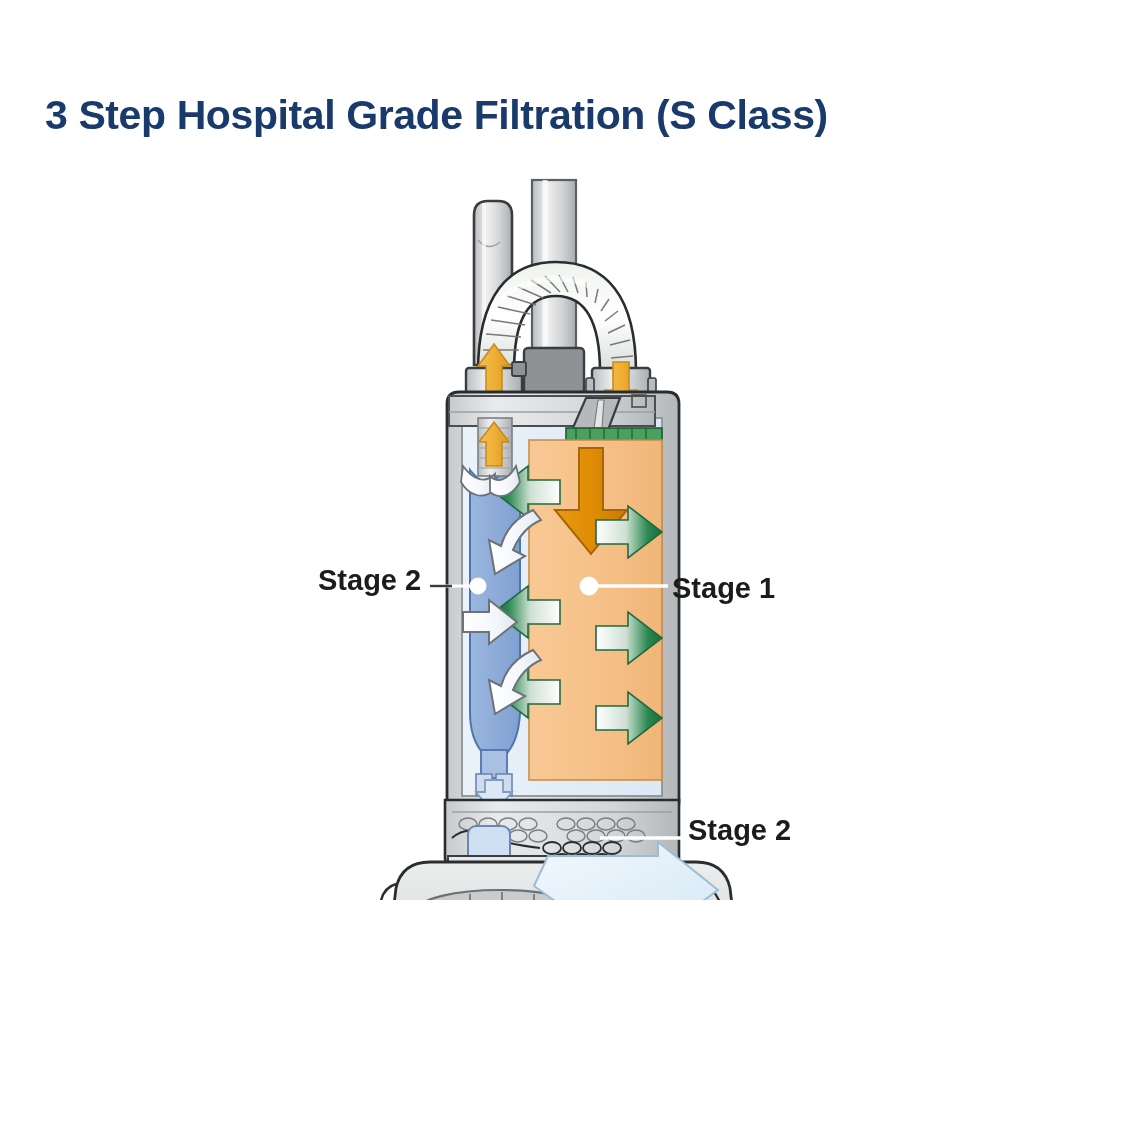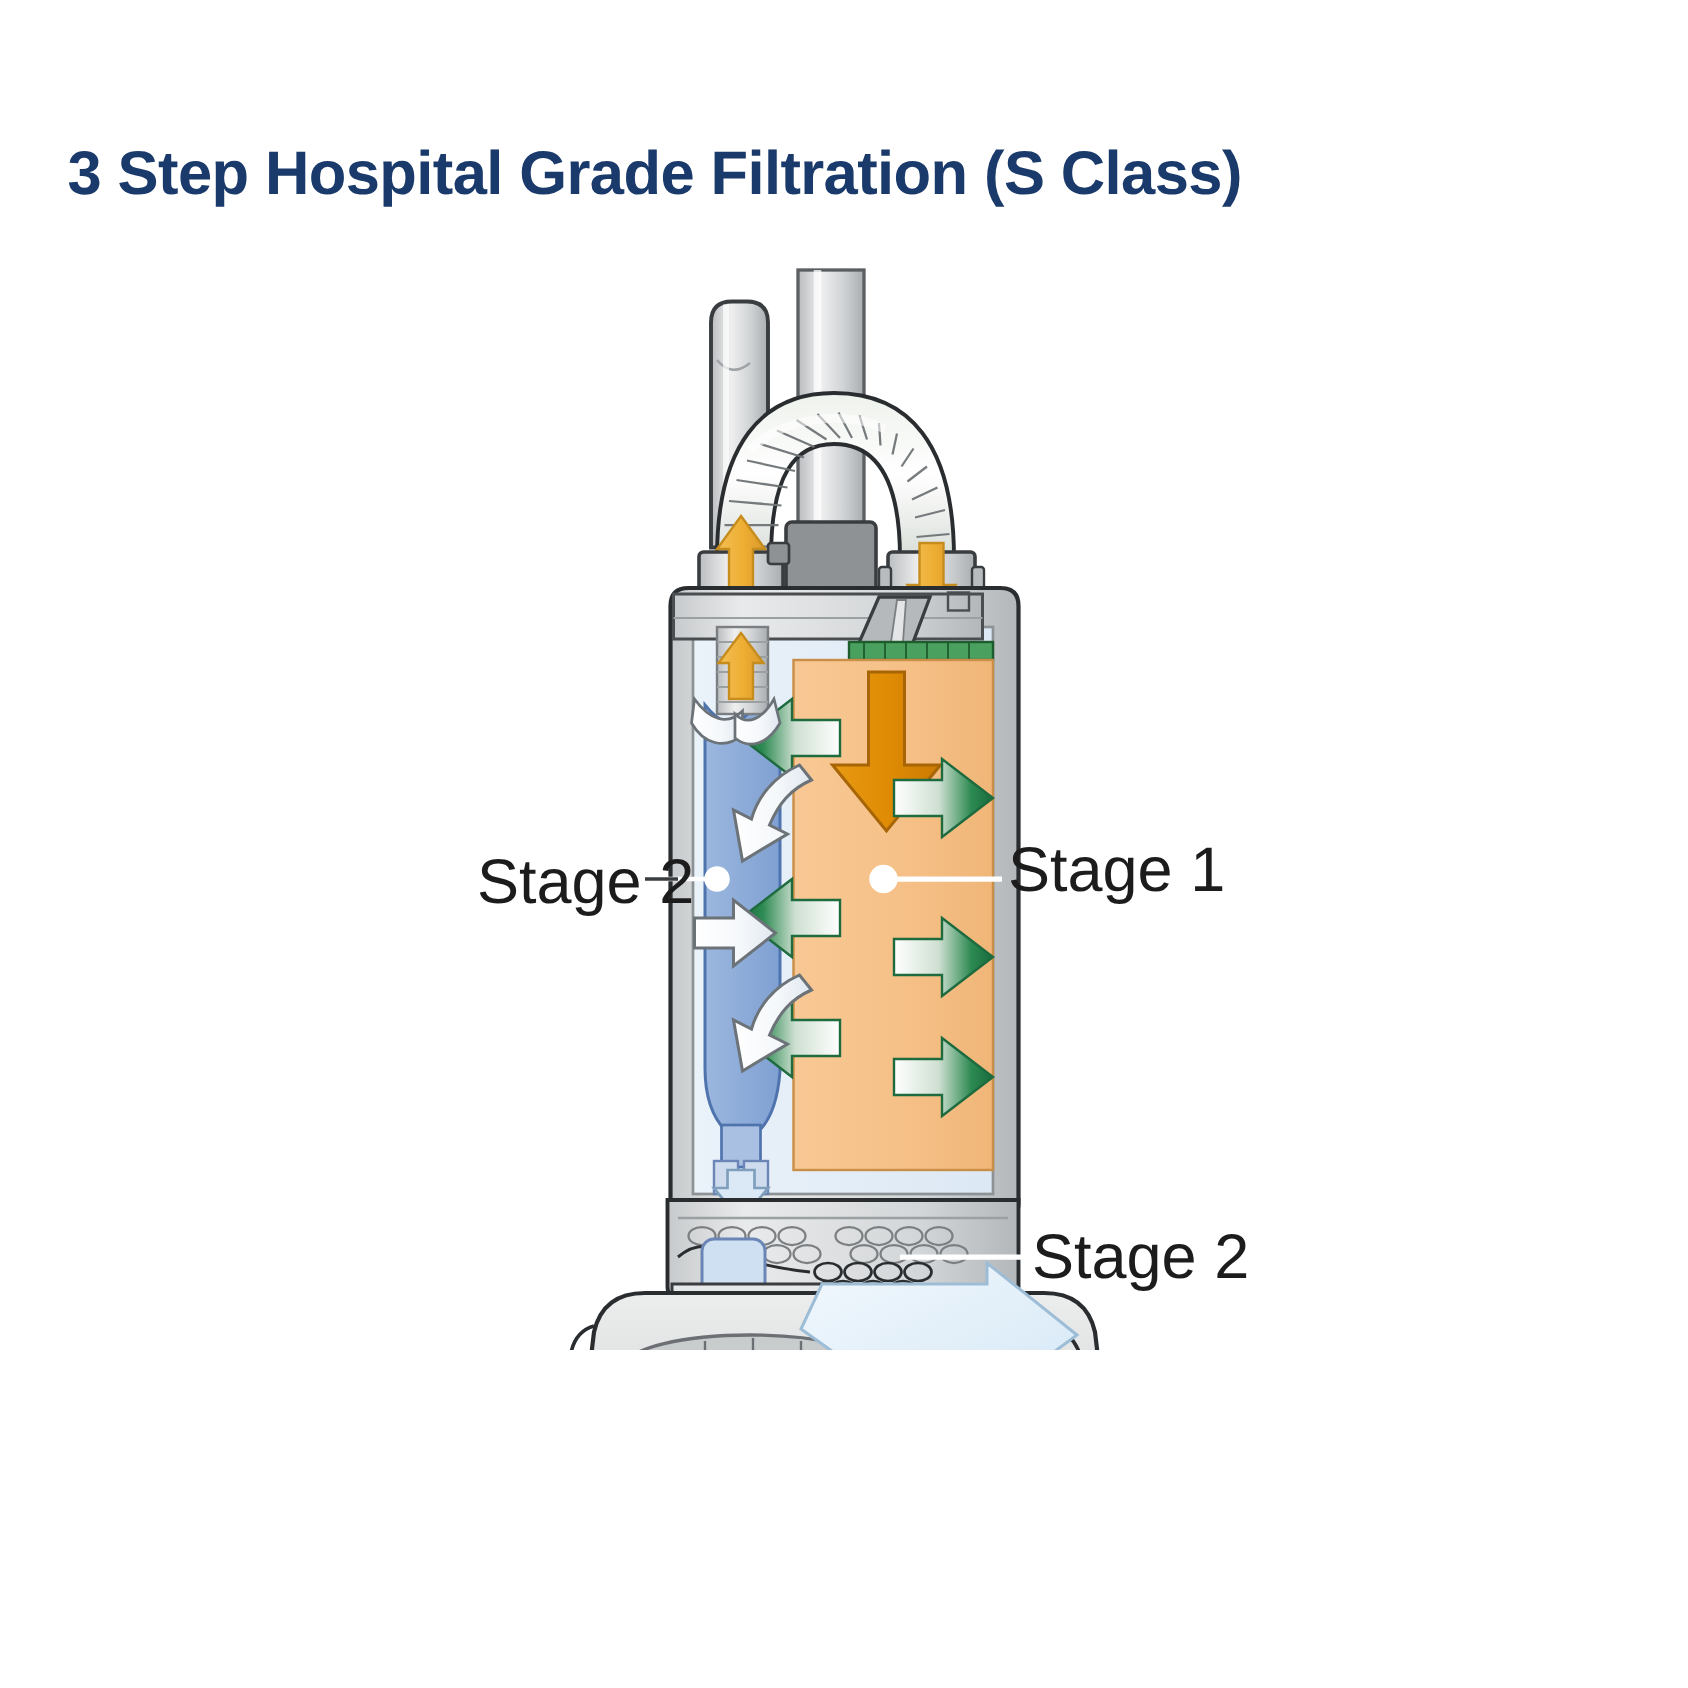--- a/index.html
+++ b/index.html
@@ -30,27 +30,27 @@
   #diagram {
     position: absolute;
     left: 0;
     top: 0;
     width: 1125px;
     height: 1125px;
   }
   .label-text {
     position: absolute;
     font-family: "Liberation Sans", sans-serif;
-    font-size: 42px;
-    font-weight: normal;
+    font-size: 29px;
+    font-weight: bold;
     color: #1c1c1c;
     white-space: nowrap;
   }
   #label-stage2 { left: 318px; top: 564px; }
-  #label-stage1 { left: 672px; top: 556px; text-align: center; }
+  #label-stage1 { left: 672px; top: 572px; text-align: center; }
   #label-stage3 { left: 688px; top: 814px; }
 </style>
 </head>
 <body>
 
 <div id="page">
 
   <div id="title">3 Step Hospital Grade Filtration (S Class)</div>
 
   <svg id="diagram" viewBox="0 0 1125 1125">

